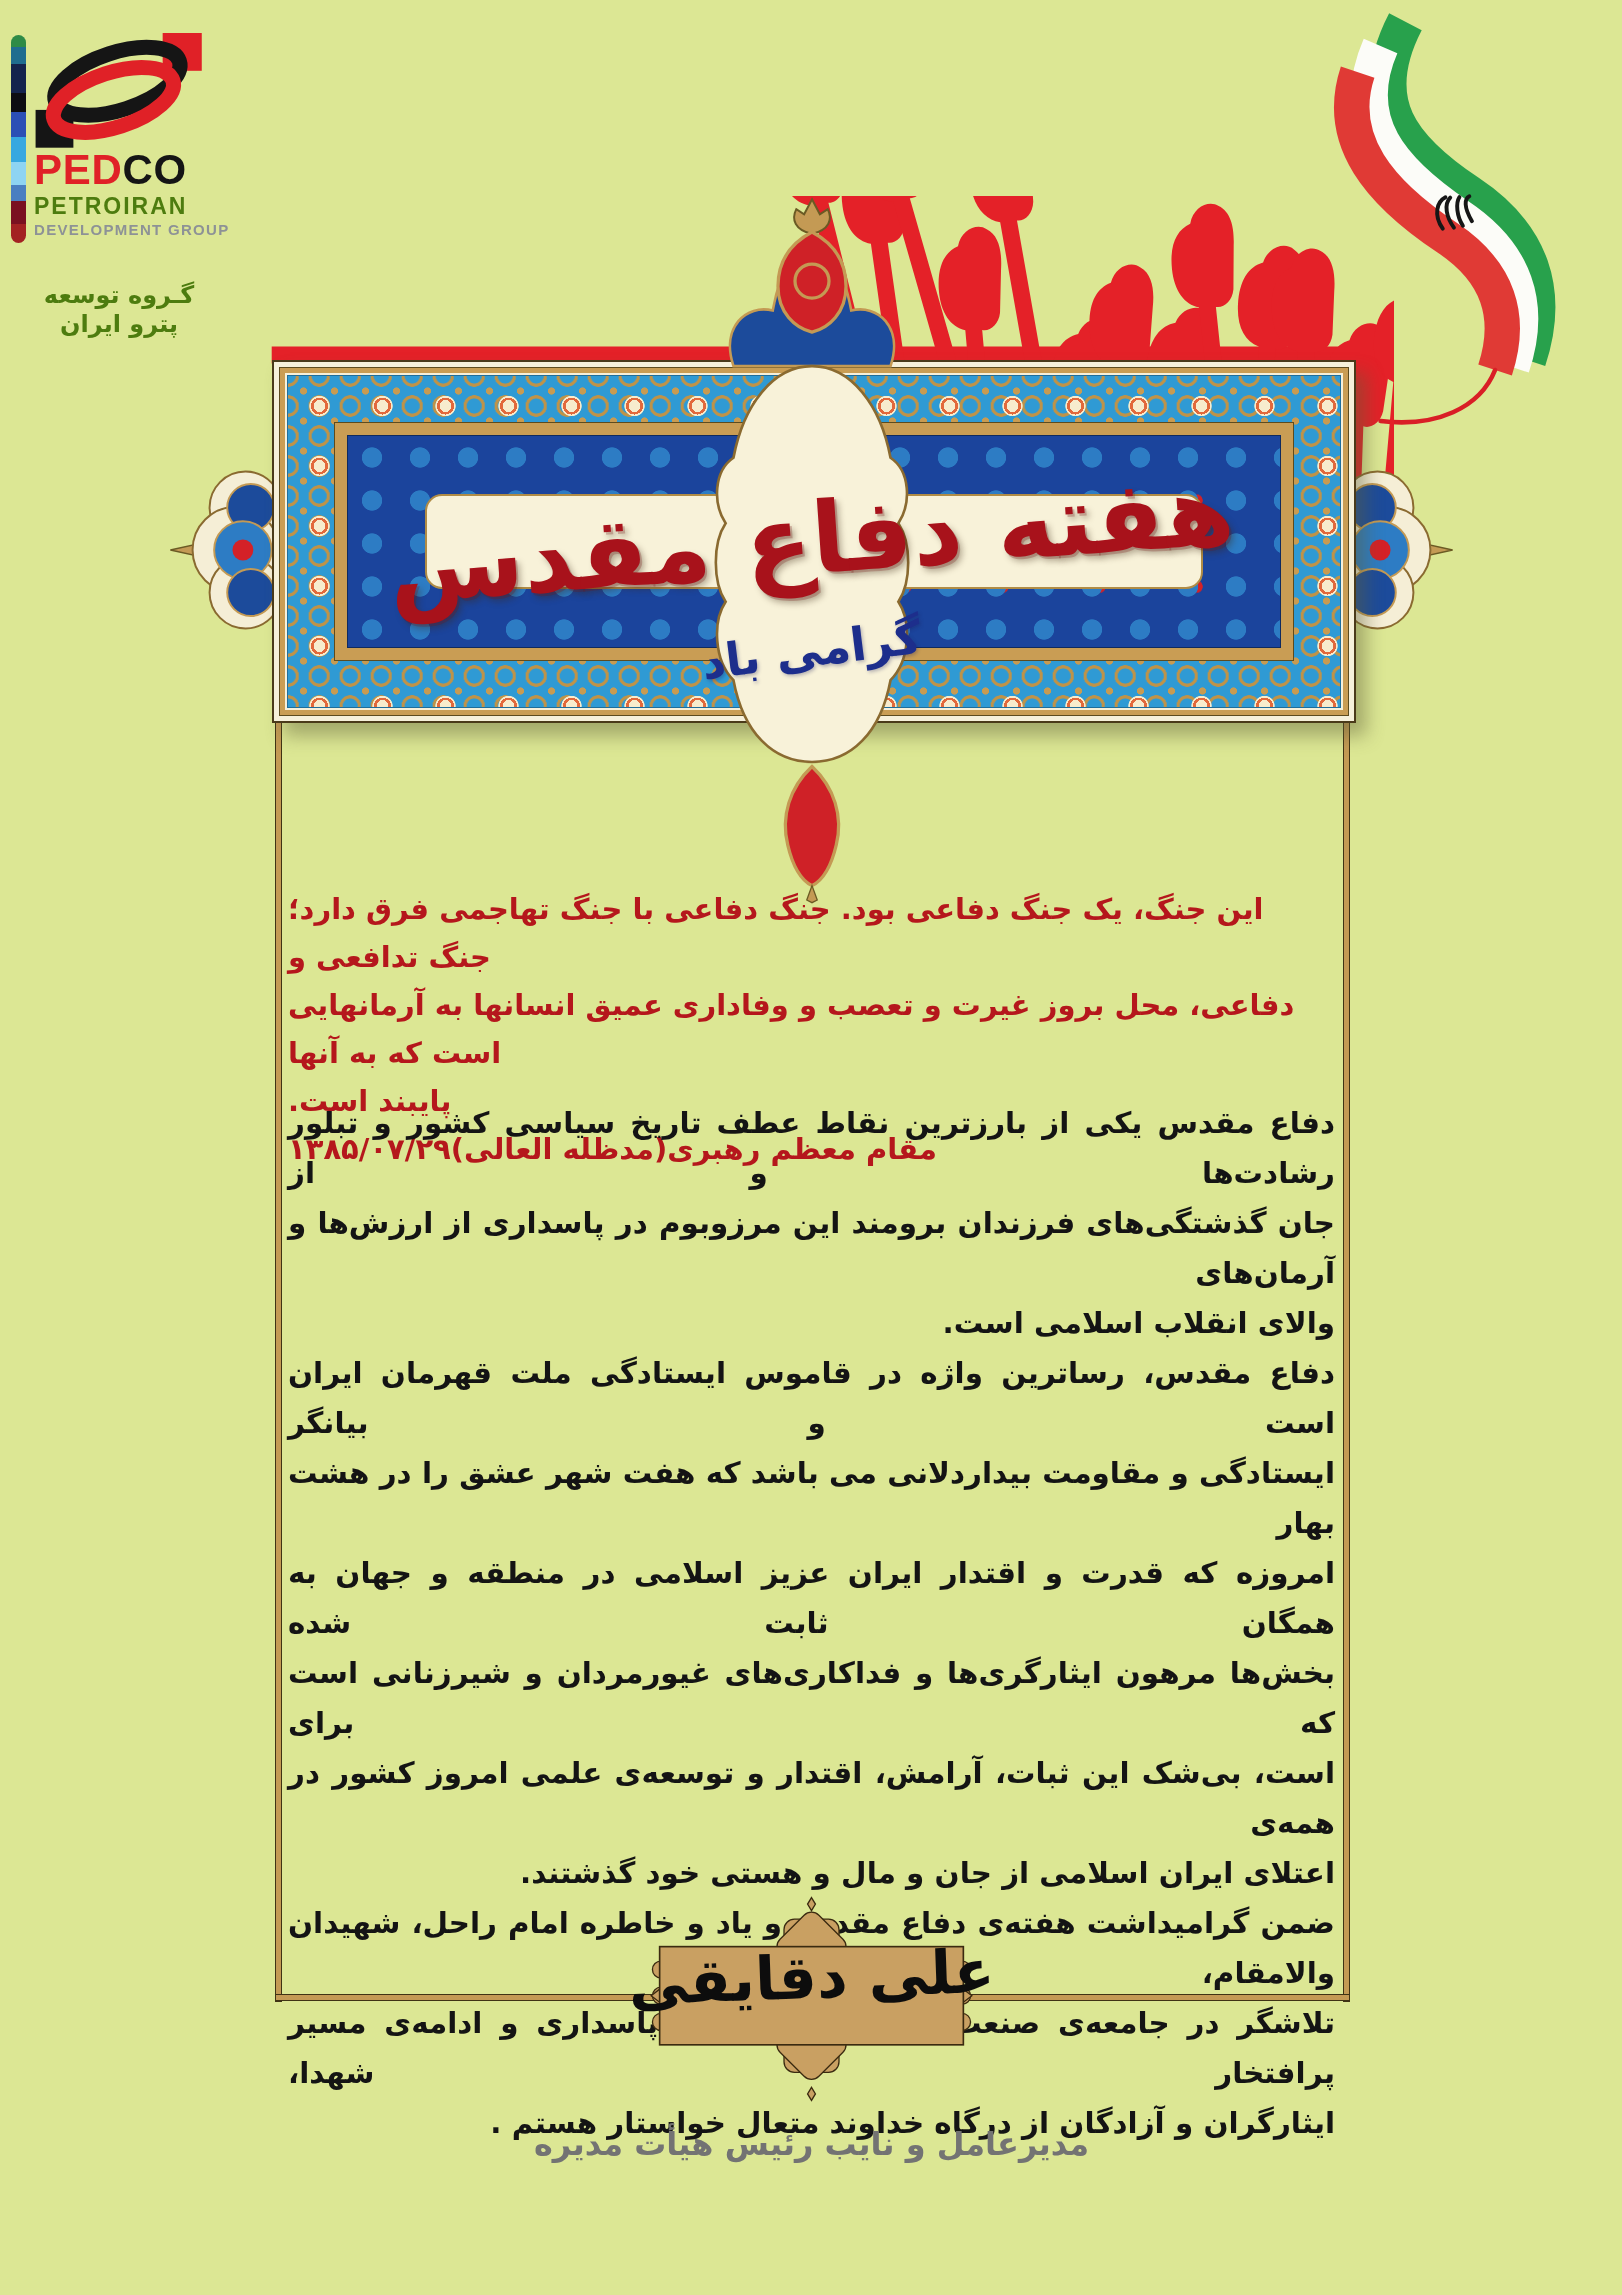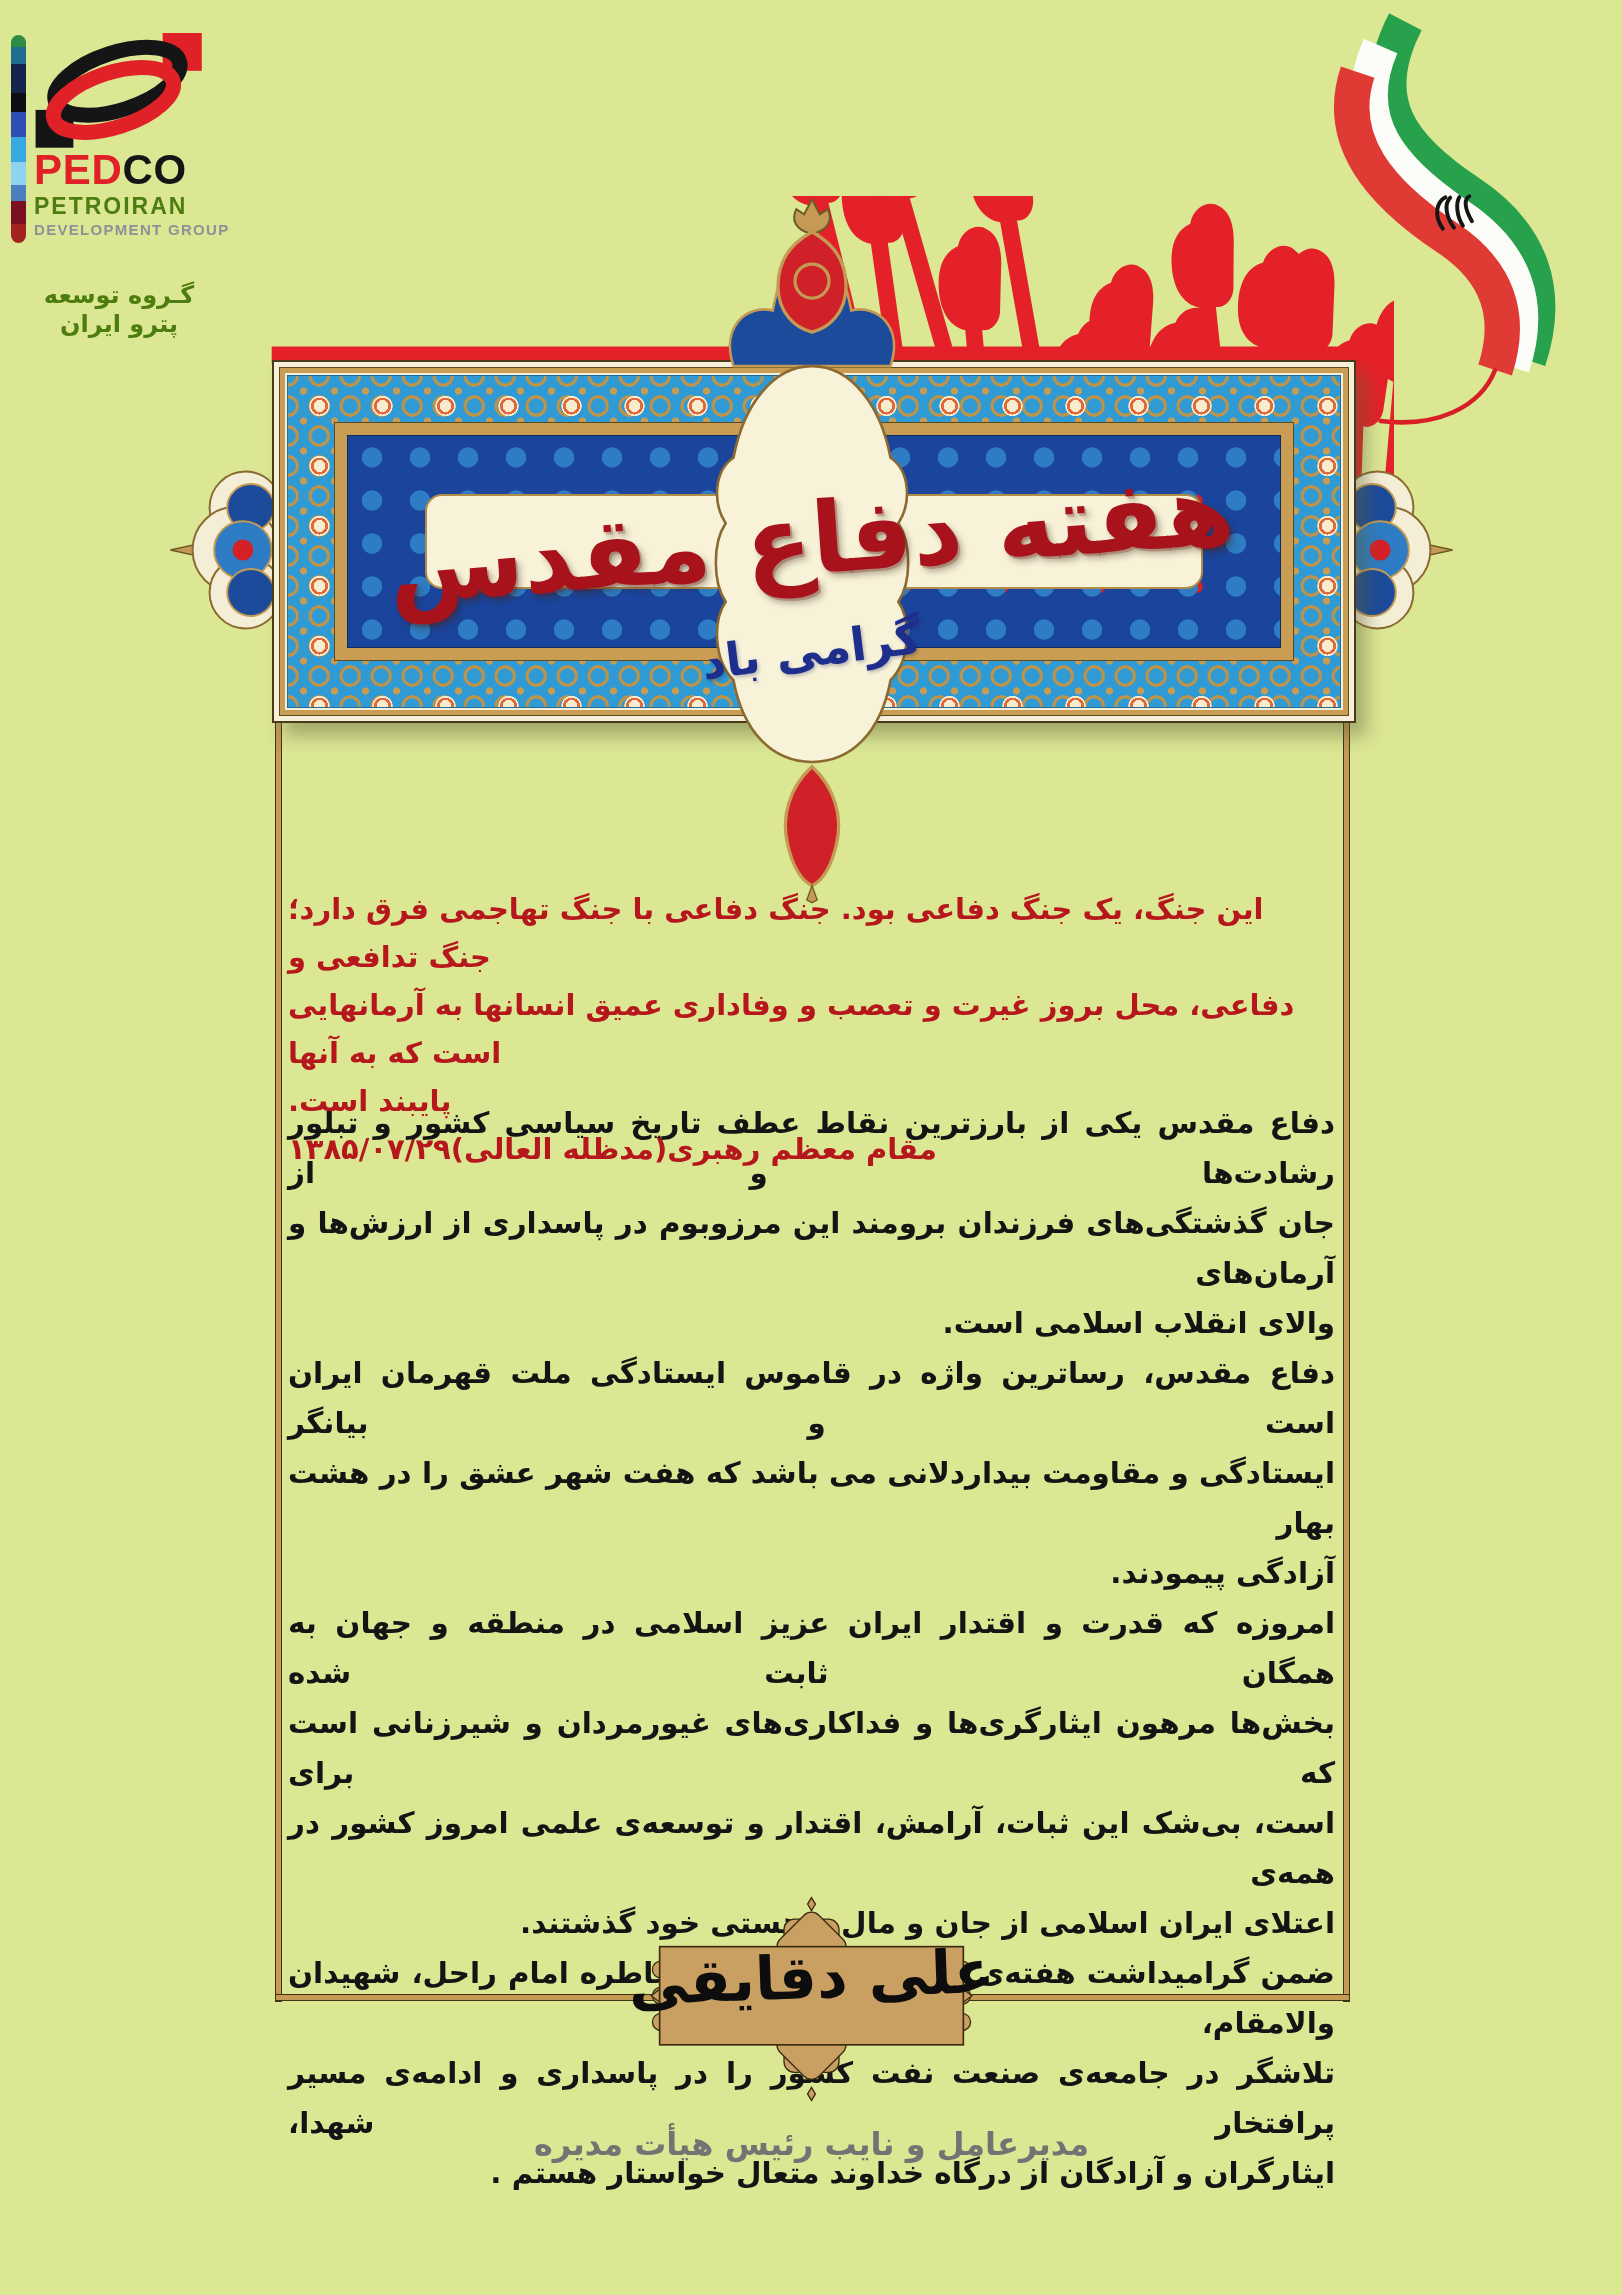--- a/index.html
+++ b/index.html
@@ -216,21 +216,20 @@
     <div>پایبند است.</div>
     <div>مقام معظم رهبری(مدظله العالی)۱۳۸۵/۰۷/۲۹</div>
   </div>
 
   <div class="bodytext">
     <div class="j">دفاع مقدس یکی از بارزترین نقاط عطف تاریخ سیاسی کشور و تبلور رشادت‌ها و از</div>
     <div class="j">جان گذشتگی‌های فرزندان برومند این مرزوبوم در پاسداری از ارزش‌ها و آرمان‌های</div>
     <div class="r">والای انقلاب اسلامی است.</div>
     <div class="j">دفاع مقدس، رساترین واژه در قاموس ایستادگی ملت قهرمان ایران است و بیانگر</div>
     <div class="j">ایستادگی و مقاومت بیداردلانی می باشد که هفت شهر عشق را در هشت بهار</div>
-    <div class="r">آزادگی پیمودند.</div>
     <div class="j">امروزه که قدرت و اقتدار ایران عزیز اسلامی در منطقه و جهان به همگان ثابت شده</div>
     <div class="j">بخش‌ها مرهون ایثارگری‌ها و فداکاری‌های غیورمردان و شیرزنانی است که برای</div>
     <div class="j">است، بی‌شک این ثبات، آرامش، اقتدار و توسعه‌ی علمی امروز کشور در همه‌ی</div>
     <div class="r">اعتلای ایران اسلامی از جان و مال و هستی خود گذشتند.</div>
     <div class="j">ضمن گرامیداشت هفته‌ی دفاع مقدس و یاد و خاطره امام راحل، شهیدان والامقام،</div>
     <div class="j">تلاشگر در جامعه‌ی صنعت نفت کشور را در پاسداری و ادامه‌ی مسیر پرافتخار شهدا،</div>
     <div class="r">ایثارگران و آزادگان از درگاه خداوند متعال خواستار هستم .</div>
   </div>
 
   <svg class="cartouche" width="393" height="216" viewBox="0 0 600 330">

